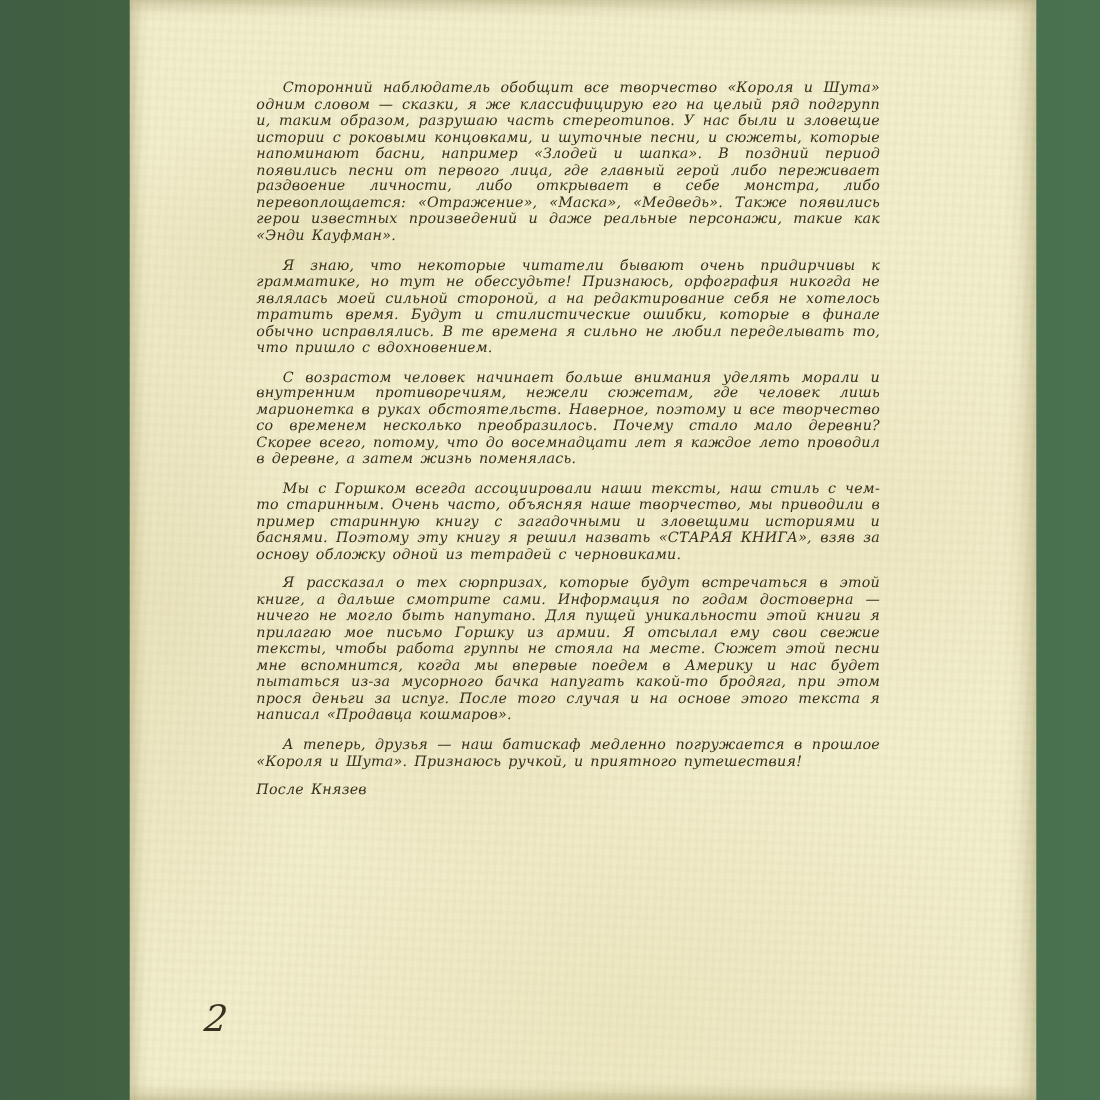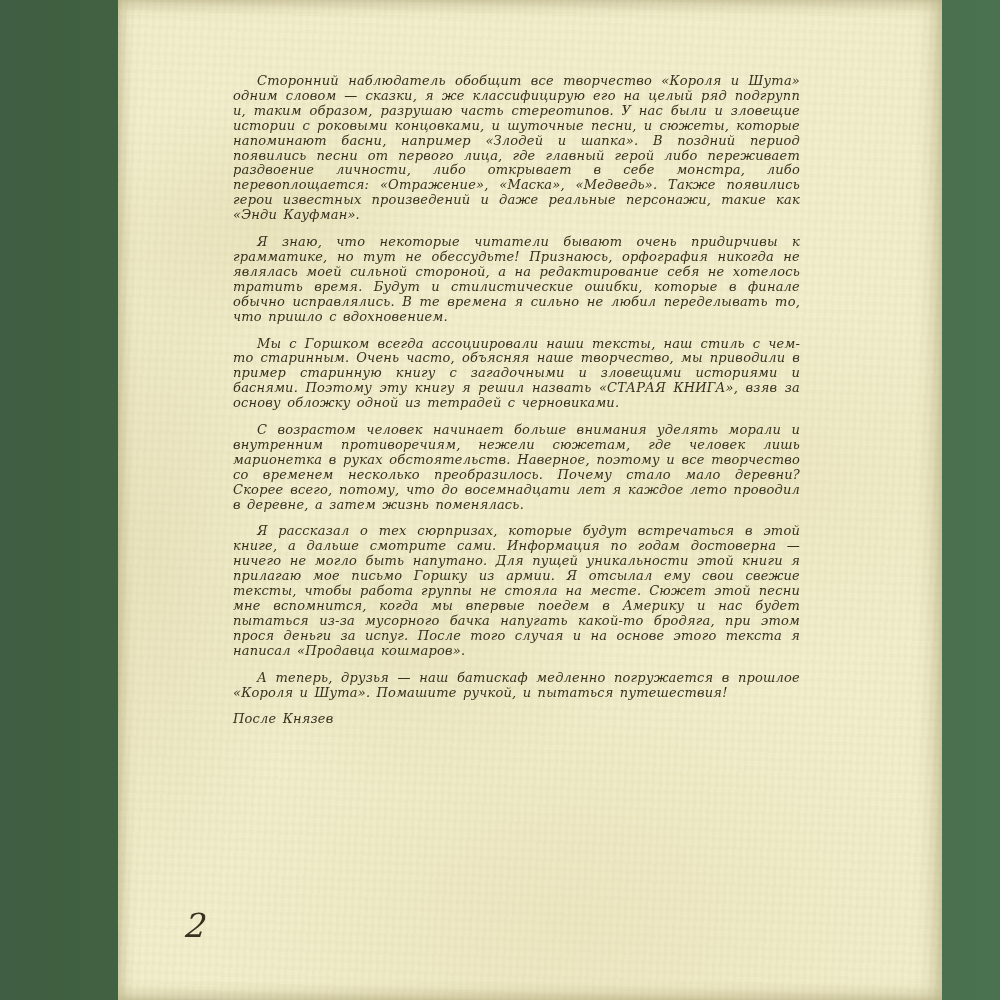--- a/index.html
+++ b/index.html
@@ -84,23 +84,23 @@
 </style>
 </head>
 <body>
 
 <div class="scan-bg">
   <div class="paper">
 
     <div class="text-block">
       <p>Сторонний наблюдатель обобщит все творчество «Короля и Шута» одним словом — сказки, я же классифицирую его на целый ряд подгрупп и, таким образом, разрушаю часть стереотипов. У нас были и зловещие истории с роковыми концовками, и шуточные песни, и сюжеты, которые напоминают басни, например «Злодей и шапка». В поздний период появились песни от первого лица, где главный герой либо переживает раздвоение личности, либо открывает в себе монстра, либо перевоплощается: «Отражение», «Маска», «Медведь». Также появились герои известных произведений и даже реальные персонажи, такие как «Энди Кауфман».</p>
       <p>Я знаю, что некоторые читатели бывают очень придирчивы к грамматике, но тут не обессудьте! Признаюсь, орфография никогда не являлась моей сильной стороной, а на редактирование себя не хотелось тратить время. Будут и стилистические ошибки, которые в финале обычно исправлялись. В те времена я сильно не любил переделывать то, что пришло с вдохновением.</p>
+      <p>С возрастом человек начинает больше внимания уделять морали и внутренним противоречиям, нежели сюжетам, где человек лишь марионетка в руках обстоятельств. Наверное, поэтому и все творчество со временем несколько преобразилось. Почему стало мало деревни? Скорее всего, потому, что до восемнадцати лет я каждое лето проводил в деревне, а затем жизнь поменялась.</p>
       <p>Мы с Горшком всегда ассоциировали наши тексты, наш стиль с чем-то старинным. Очень часто, объясняя наше творчество, мы приводили в пример старинную книгу с загадочными и зловещими историями и баснями. Поэтому эту книгу я решил назвать «СТАРАЯ КНИГА», взяв за основу обложку одной из тетрадей с черновиками.</p>
-      <p>С возрастом человек начинает больше внимания уделять морали и внутренним противоречиям, нежели сюжетам, где человек лишь марионетка в руках обстоятельств. Наверное, поэтому и все творчество со временем несколько преобразилось. Почему стало мало деревни? Скорее всего, потому, что до восемнадцати лет я каждое лето проводил в деревне, а затем жизнь поменялась.</p>
       <p>Я рассказал о тех сюрпризах, которые будут встречаться в этой книге, а дальше смотрите сами. Информация по годам достоверна — ничего не могло быть напутано. Для пущей уникальности этой книги я прилагаю мое письмо Горшку из армии. Я отсылал ему свои свежие тексты, чтобы работа группы не стояла на месте. Сюжет этой песни мне вспомнится, когда мы впервые поедем в Америку и нас будет пытаться из-за мусорного бачка напугать какой-то бродяга, при этом прося деньги за испуг. После того случая и на основе этого текста я написал «Продавца кошмаров».</p>
-      <p>А теперь, друзья — наш батискаф медленно погружается в прошлое «Короля и Шута». Помашите ручкой, и пытаться путешествия!</p>
+      <p>А теперь, друзья — наш батискаф медленно погружается в прошлое «Короля и Шута». Признаюсь ручкой, и приятного путешествия!</p>
       <p class="signature">После Князев</p>
     </div>
 
     <div class="page-number">2</div>
 
   </div>
 </div>
 
 </body></html>

